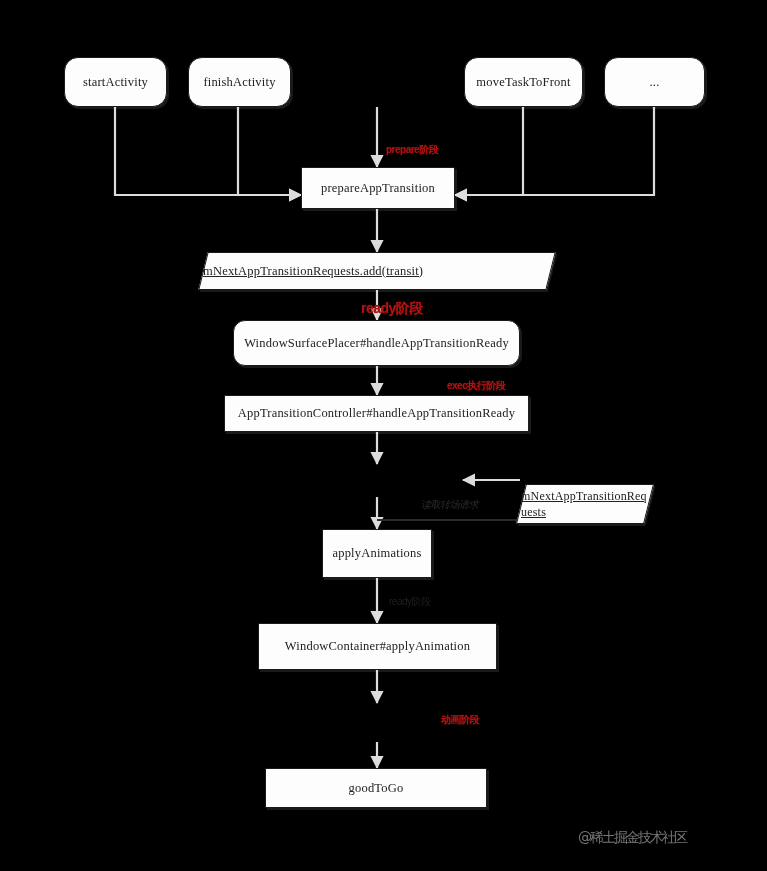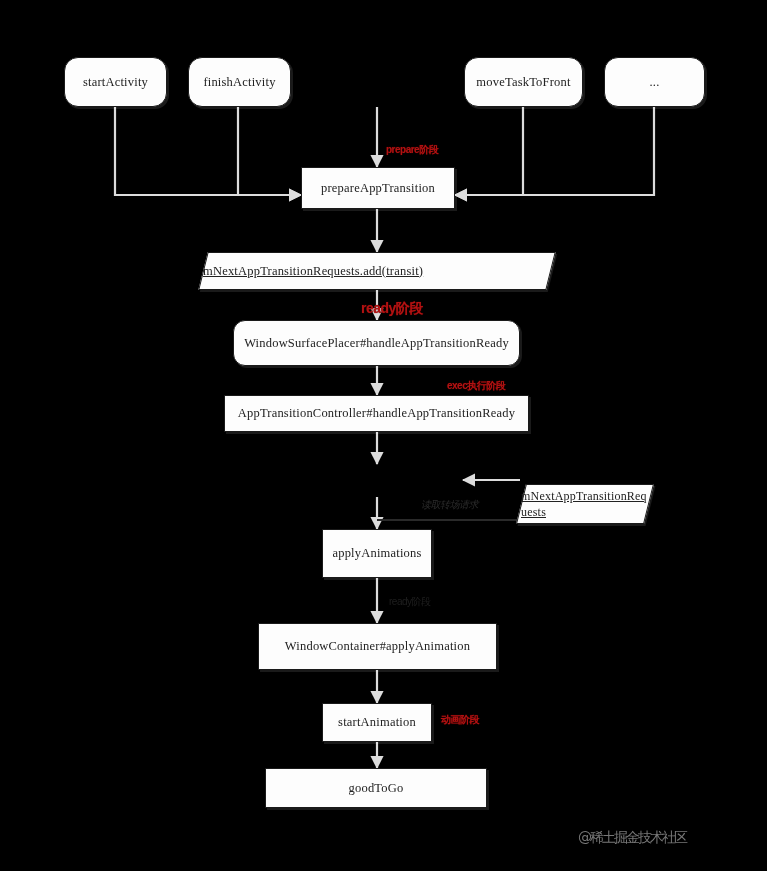--- a/index.html
+++ b/index.html
@@ -157,23 +157,20 @@
   <div class="node" style="left:322px;top:529px;width:110px;height:49px;">
     <span>applyAnimations</span>
   </div>
 
   <div class="lbl dim" style="left:389px;top:595px;">ready阶段</div>
 
   <div class="node" style="left:258px;top:623px;width:239px;height:47px;">
     <span>WindowContainer#applyAnimation</span>
   </div>
 
-  <div class="node" style="left:322px;top:703px;width:110px;height:39px;">
-    <span>startAnimation</span>
-  </div>
 
   <div class="lbl red" style="left:441px;top:713px;">动画阶段</div>
 
   <div class="node" style="left:265px;top:768px;width:222px;height:40px;">
     <span>goodToGo</span>
   </div>
 
   <div class="watermark" style="left:578px;top:829px;">@稀土掘金技术社区</div>
 
 </div>

